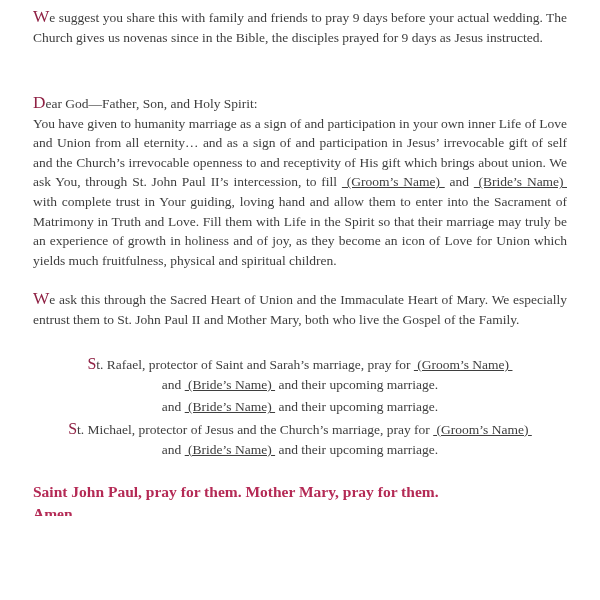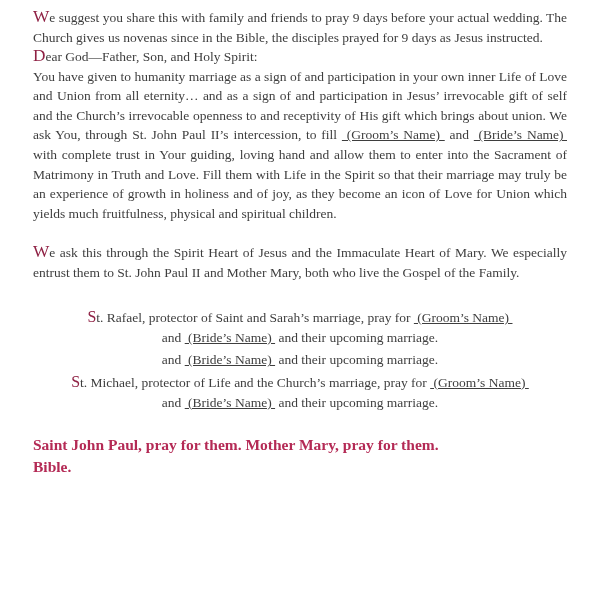--- a/index.html
+++ b/index.html
@@ -21,21 +21,21 @@
   }
   p { margin: 0; }
   .justify { text-align: justify; }
   .dropcap {
     color: var(--accent, #8f2144);
     font-size: 1.28em;
     line-height: 1;
   }
   .dropcap.small { font-size: 1.18em; }
   .blank { text-decoration: underline; }
-  .prayer { }
+  .prayer { margin-top: 47px; }
   .entrust { margin-top: 20px; }
   .petitions {
     margin-top: 26px;
     text-align: center;
   }
   .petition { margin-bottom: 3px; }
   .closing {
     margin-top: 22px;
     text-align: left;
     color: var(--closing, #b42a55);
@@ -46,38 +46,38 @@
 </style>
 </head>
 <body>
 
 <div class="page">
 
   <p class="justify"><span class="dropcap">W</span><span>e suggest you share this with family and friends to pray 9 days before your actual wedding. The Church gives us novenas since in the Bible, the disciples prayed for 9 days as Jesus instructed.</span></p>
 
   <p class="justify prayer"><span class="dropcap">D</span><span>ear God—Father, Son, and Holy Spirit:</span><br><span>You have given to humanity marriage as a sign of and participation in your own inner Life of Love and Union from all eternity… and as a sign of and participation in Jesus’ irrevocable gift of self and the Church’s irrevocable openness to and receptivity of His gift which brings about union.  We ask You, through St. John Paul II’s intercession, to fill </span><span class="blank">&nbsp;(Groom’s Name)&nbsp;</span><span> and </span><span class="blank">&nbsp;(Bride’s Name)&nbsp;</span><span> with complete trust in Your guiding, loving hand and allow them to enter into the Sacrament of Matrimony in Truth and Love. Fill them with Life in the Spirit so that their marriage may truly be an experience of growth in holiness and of joy, as they become an icon of Love for Union which yields much fruitfulness, physical and spiritual children.</span></p>
 
-  <p class="justify entrust"><span class="dropcap">W</span><span>e ask this through the Spirit Heart of Jesus and the Immaculate Heart of Mary. We especially entrust them to St. John Paul II and Mother Mary, both who live the Gospel of the Family.</span></p>
+  <p class="justify entrust"><span class="dropcap">W</span><span>e ask this through the Sacred Heart of Union and the Immaculate Heart of Mary. We especially entrust them to St. John Paul II and Mother Mary, both who live the Gospel of the Family.</span></p>
 
   <div class="petitions">
 
     <div class="petition">
       <div><span class="dropcap small">S</span><span>t. Rafael, protector of Saint and Sarah’s marriage, pray for </span><span class="blank">&nbsp;(Groom’s Name)&nbsp;</span></div>
       <div><span>and </span><span class="blank">&nbsp;(Bride’s Name)&nbsp;</span><span> and their upcoming marriage.</span></div>
     </div>
 
     <div class="petition">
       <div><span>and </span><span class="blank">&nbsp;(Bride’s Name)&nbsp;</span><span> and their upcoming marriage.</span></div>
     </div>
 
     <div class="petition">
-      <div><span class="dropcap small">S</span><span>t. Michael, protector of Life and the Church’s marriage, pray for </span><span class="blank">&nbsp;(Groom’s Name)&nbsp;</span></div>
+      <div><span class="dropcap small">S</span><span>t. Michael, protector of Jesus and the Church’s marriage, pray for </span><span class="blank">&nbsp;(Groom’s Name)&nbsp;</span></div>
       <div><span>and </span><span class="blank">&nbsp;(Bride’s Name)&nbsp;</span><span> and their upcoming marriage.</span></div>
     </div>
 
   </div>
 
   <div class="closing">
     <div>Saint John Paul, pray for them. Mother Mary, pray for them.</div>
-    <div>Bible.</div>
+    <div>Amen.</div>
   </div>
 
 </div>
 
 </body></html>

